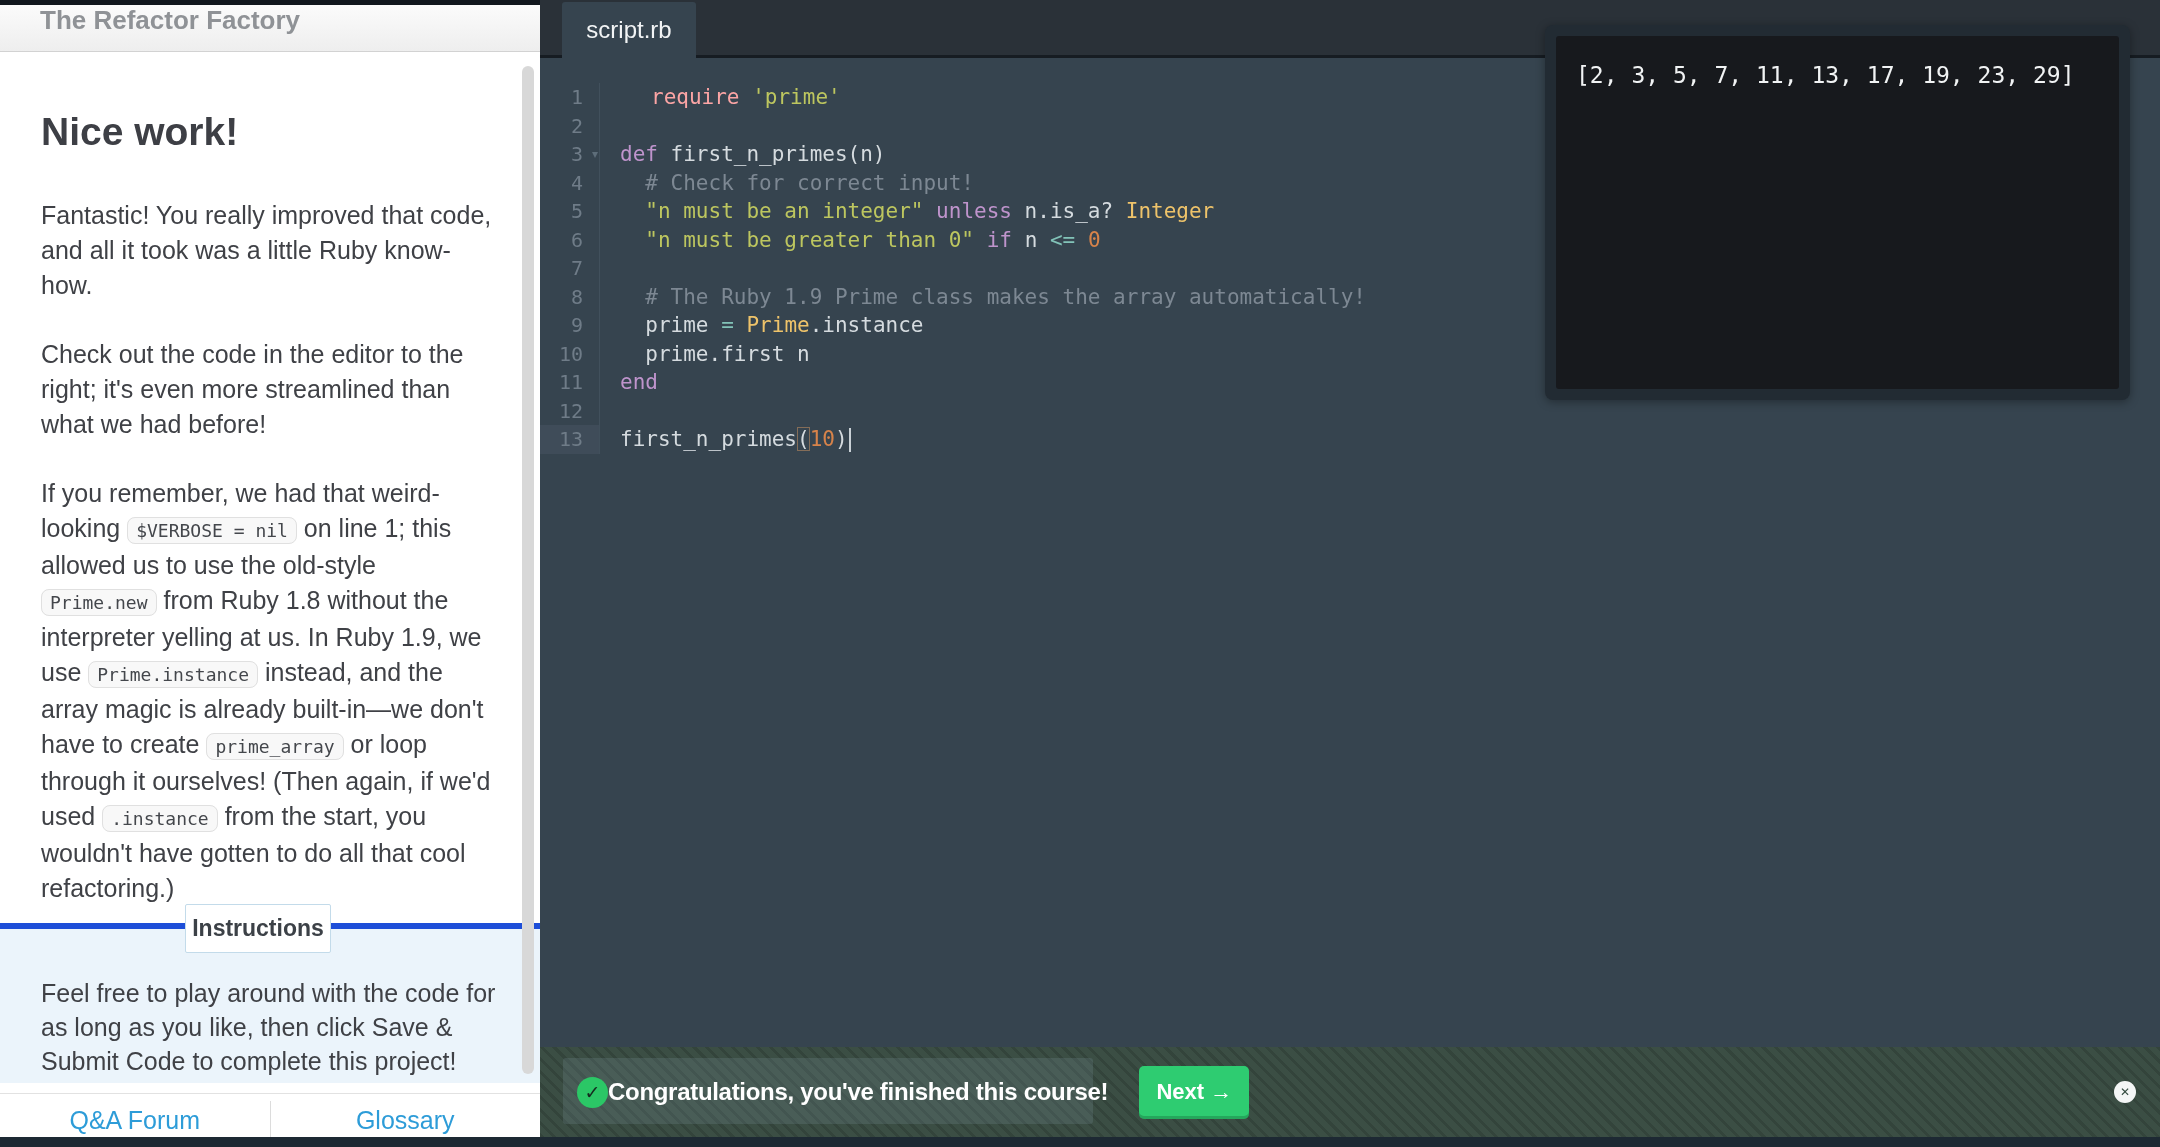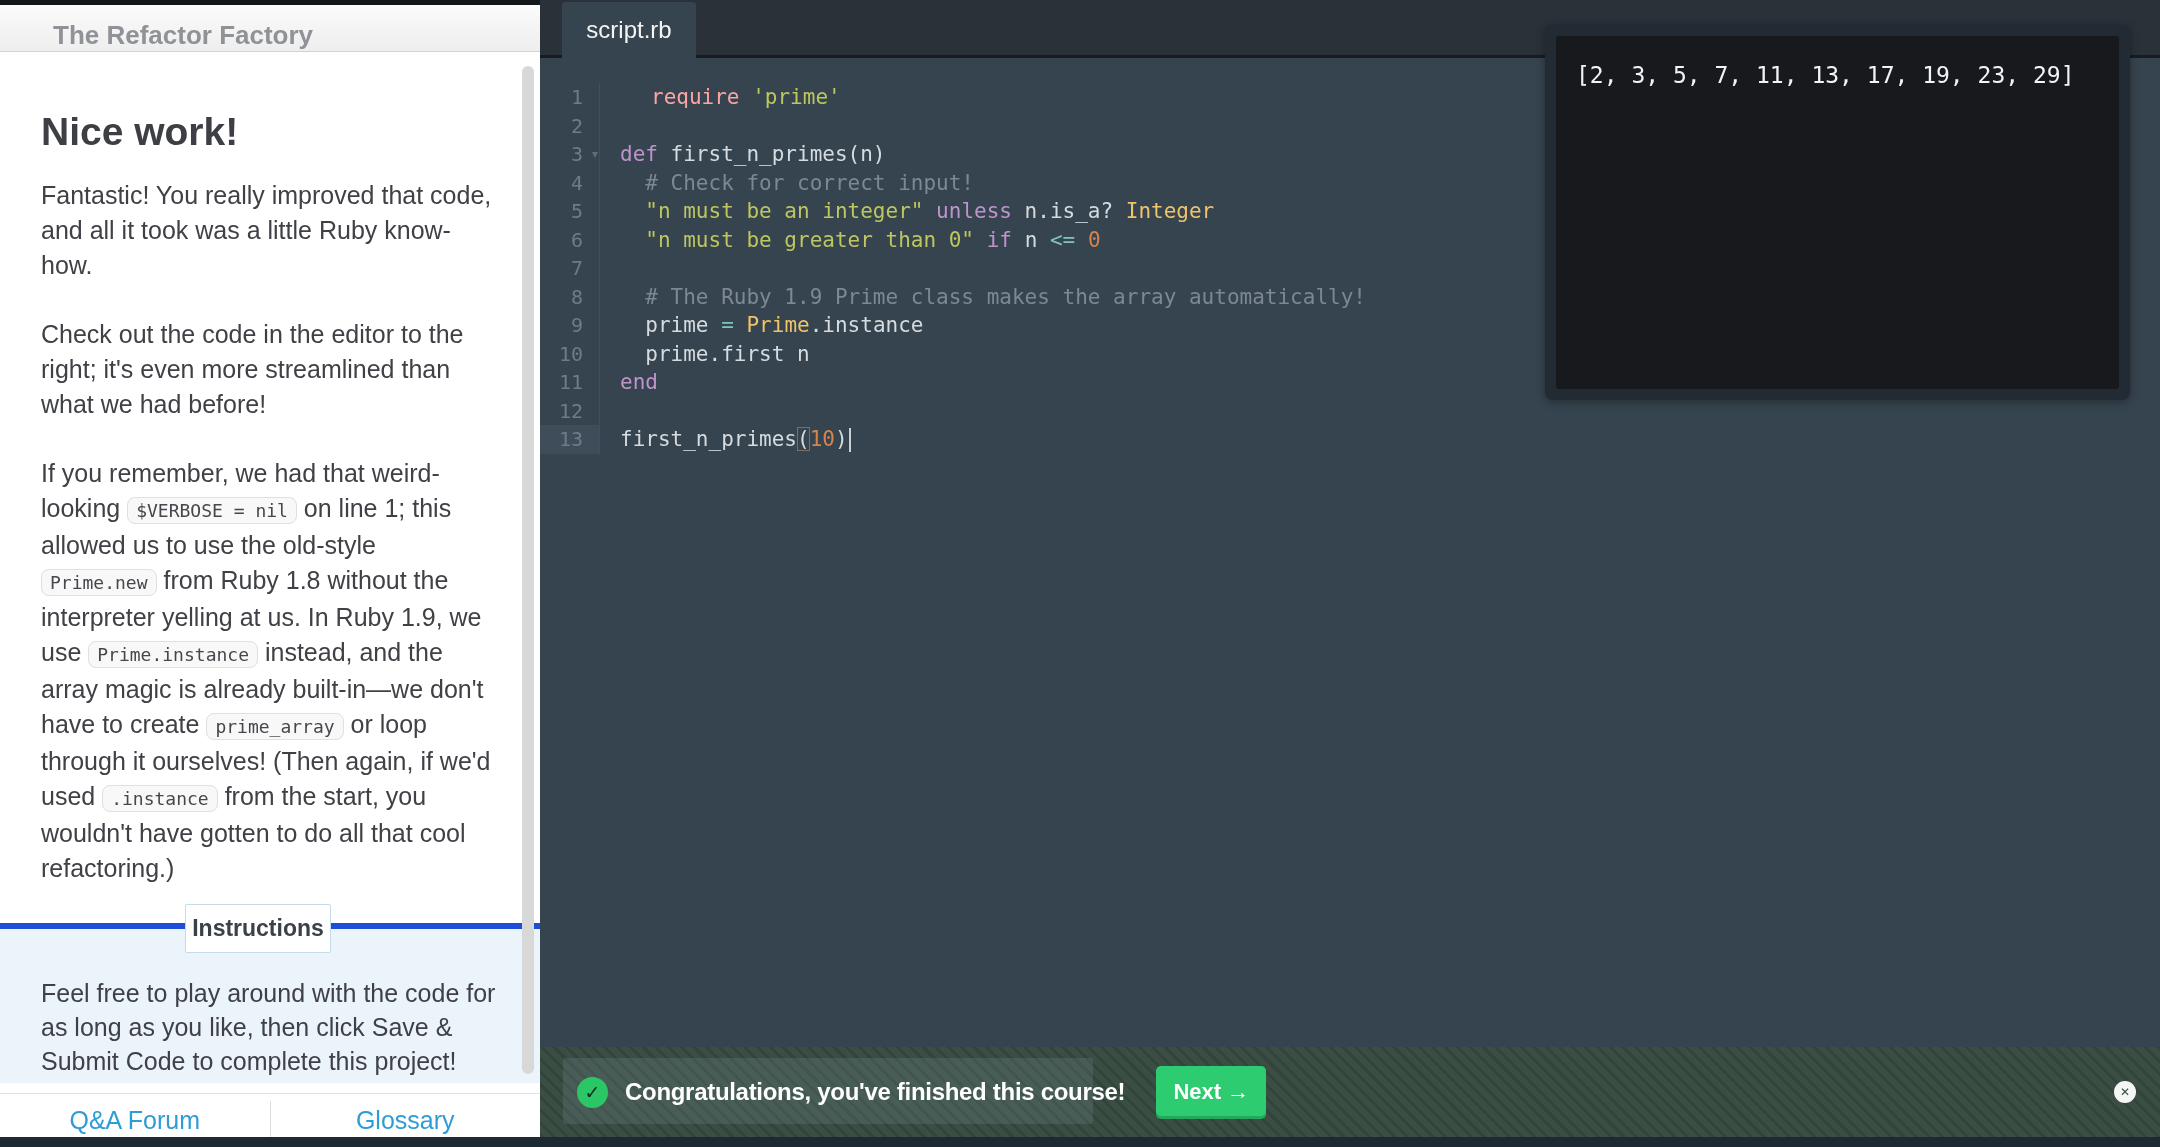--- a/index.html
+++ b/index.html
@@ -2,24 +2,24 @@
 <html style="--accent-green: #2ecc71; --check-green: #2bc766; --link-blue: #2d9cd8; --console-bg: #17191d; --bar-bg: #3b4e44;"><head>
 <meta charset="utf-8">
 <style>
   * { margin:0; padding:0; box-sizing:border-box; }
   html,body { width:2160px; height:1147px; background:#1d2933; font-family:"Liberation Sans","DejaVu Sans",sans-serif; }
   .app { position:relative; width:2160px; height:1147px; overflow:hidden; background:#36444f; }
 
   
   .sidebar { position:absolute; left:0; top:0; width:540px; height:1147px; background:#fff; }
   .sidebar-topstrip { height:5px; background:#11171d; }
-  .sidebar-header { height:47px; background:linear-gradient(#fbfbfb,#eeeeee); border-bottom:1px solid #d2d2d2; display:flex; align-items:flex-end; padding-left:53px; }
+  .sidebar-header { height:47px; background:linear-gradient(#fbfbfb,#eeeeee); border-bottom:1px solid #d2d2d2; display:flex; align-items:flex-start; padding-left:40px; }
   .sidebar-title { font-size:26px; font-weight:bold; color:#8f9296; }
   .sidebar-content { height:871px; background:#fff; padding:58px 46px 0 41px; overflow:hidden; }
-  .lesson-heading { font-size:39px; font-weight:bold; color:#3d3f45; margin-bottom:24px; }
+  .lesson-heading { font-size:39px; font-weight:bold; color:#3d3f45; margin-bottom:44px; }
   .sidebar-content p { font-size:25px; line-height:35px; color:#3f4146; margin-bottom:34px; }
   .sidebar-content code { font-family:"DejaVu Sans Mono",monospace; font-size:18px; background:#f8f8f8; border:1px solid #e0e0e0; border-radius:8px; padding:2px 8px; color:#44474c; white-space:nowrap; }
 
   .instructions { position:relative; height:160px; background:#ebf4fb; border-top:6px solid #1d4ed8; }
   .instructions-tab { position:absolute; left:185px; top:-25px; width:146px; height:49px; background:#fff; border:1px solid #c3dbea; border-radius:2px; display:flex; align-items:center; justify-content:center; font-size:23px; font-weight:bold; color:#3c4147; }
   .instructions-text { padding:47px 44px 0 41px; font-size:25px; line-height:34px; color:#3f4146; }
 
   .sidebar-footer { height:54px; background:#fff; border-top:1px solid #e2e2e2; display:flex; align-items:stretch;margin-top:10px; }
   .footer-cell { flex:1; display:flex; align-items:center; justify-content:center; }
   .footer-divider { width:1px; background:#dcdcdc; margin:7px 0; }
@@ -56,21 +56,21 @@
   .console-inner { width:100%; height:100%; background:var(--console-bg,#17191d); border-radius:3px; padding:26px 20px; }
   .console-output { font-family:"DejaVu Sans Mono",monospace; font-size:23px; color:#f1f3f4; }
 
   
   .notify-bar { position:absolute; left:0; top:1047px; width:1620px; height:90px;
     background-color:var(--bar-bg,#3b4e44);
     background-image:repeating-linear-gradient(45deg, rgba(0,0,0,.13) 0 3px, transparent 3px 9px);
     display:flex; align-items:center; padding-left:37px; }
   .notify-ghost { position:absolute; left:23px; top:11px; width:530px; height:66px; background:rgba(130,155,165,.20); border-radius:3px; }
   .check-circle { position:relative; width:31px; height:31px; border-radius:50%; background:var(--check-green,#2bc766); display:flex; align-items:center; justify-content:center; font-size:19px; font-weight:bold; color:#15291f; flex:0 0 auto; }
-  .notify-msg { margin-left:17px; font-size:24px; font-weight:bold; color:#fff; letter-spacing:-.3px; position:relative; }
+  .notify-msg { font-size:24px; font-weight:bold; color:#fff; letter-spacing:-.3px; position:relative; }
   .next-btn { margin-left:31px; width:110px; height:53px; background:var(--accent-green,#2ecc71); border:none; border-radius:5px; font-family:inherit; font-size:22px; font-weight:bold; color:#fff; cursor:pointer; box-shadow:inset 0 -3px rgba(0,0,0,.18); position:relative; }
   .close-btn { position:absolute; right:24px; top:50%; transform:translateY(-50%); width:22px; height:22px; border-radius:50%; background:#f4f6f6; color:#344b40; font-size:12px; font-weight:bold; display:flex; align-items:center; justify-content:center; cursor:pointer; }
 
   .bottom-strip { position:absolute; left:0; top:1137px; width:2160px; height:10px; background:#1d2933; }
 </style>
 </head>
 <body>
 
 <div class="app">
 

